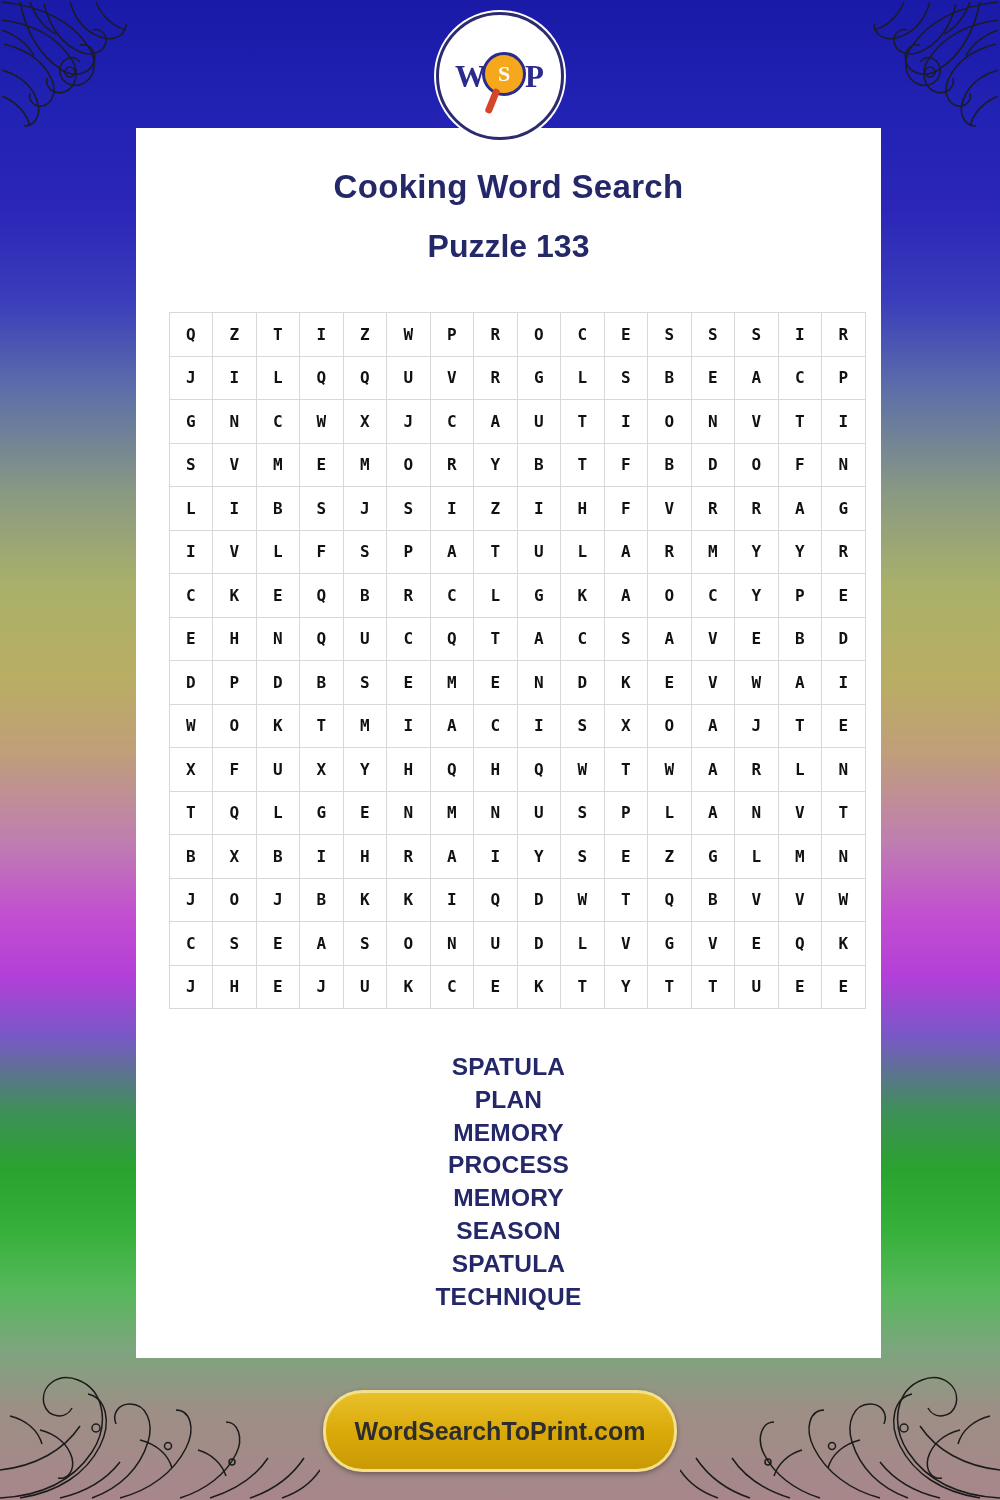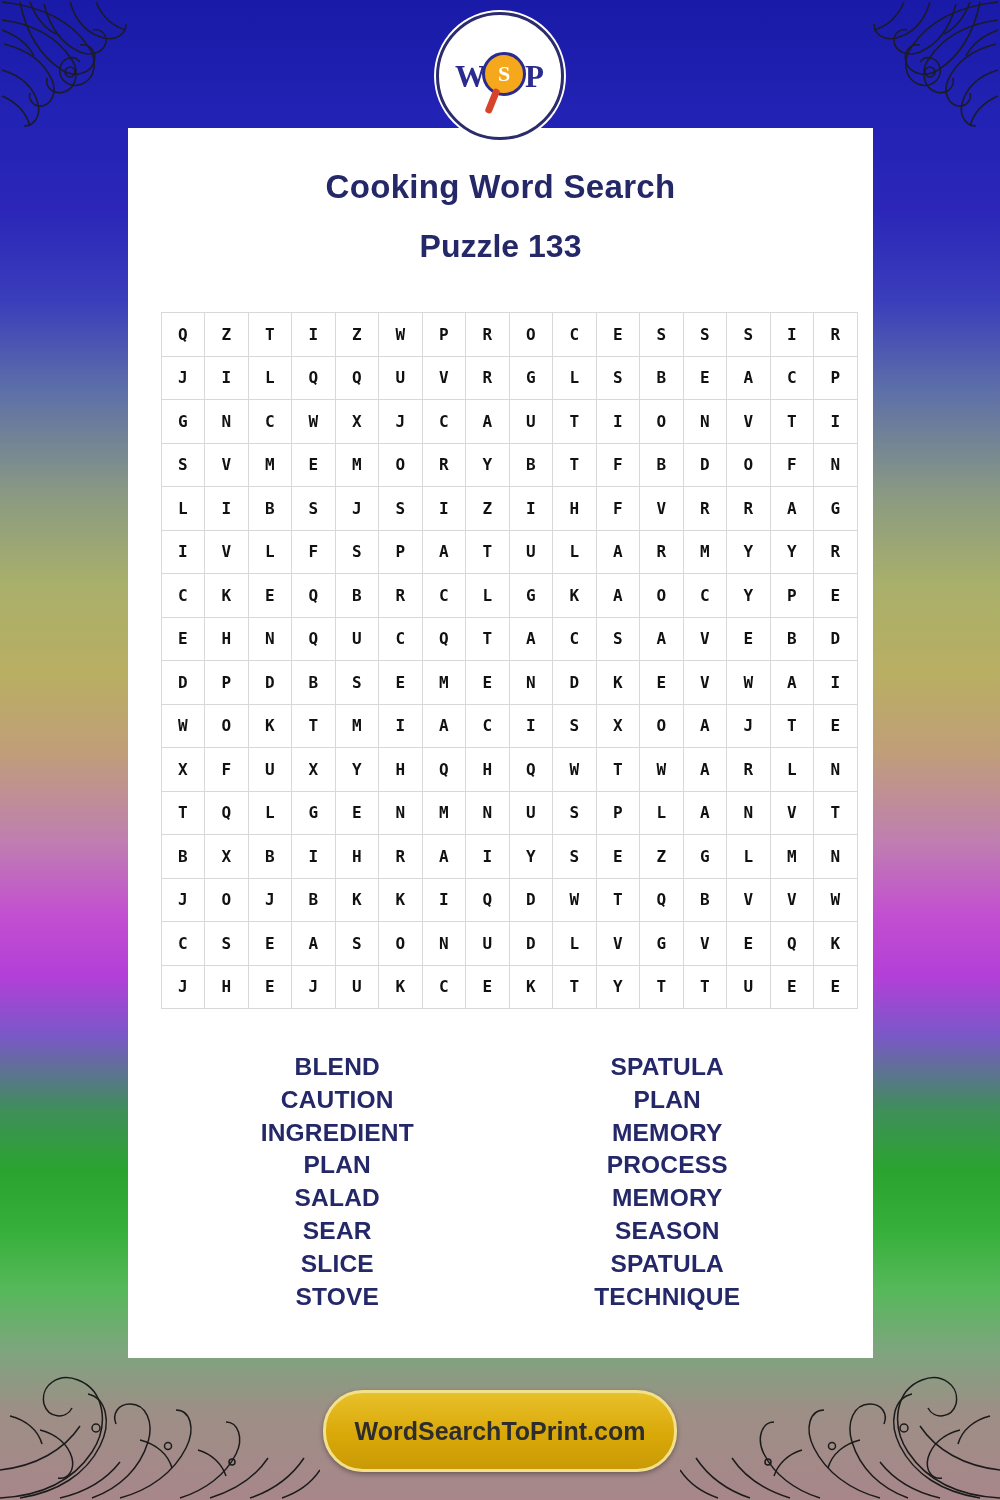--- a/index.html
+++ b/index.html
@@ -117,21 +117,21 @@
     width: 7px;
     height: 26px;
     background: #d6452a;
     border-radius: 3px;
     transform: rotate(22deg);
   }
 
   
   #sheet {
     position: absolute;
-    left: 128px;
+    left: 136px;
     top: 128px;
     width: 745px;
     height: 1230px;
     background: #ffffff;
     z-index: 3;
   }
 
   #title {
     text-align: center;
     font-size: 33px;
@@ -597,30 +597,20 @@
               <td>T</td>
               <td>U</td>
               <td>E</td>
               <td>E</td>
             </tr>
           </tbody>
       </table>
     </div>
 
     <div id="wordlist">
-      <div class="word-col" id="word-col-left">
-          <div class="word">BLEND</div>
-          <div class="word">CAUTION</div>
-          <div class="word">INGREDIENT</div>
-          <div class="word">PLAN</div>
-          <div class="word">SALAD</div>
-          <div class="word">SEAR</div>
-          <div class="word">SLICE</div>
-          <div class="word">STOVE</div>
-        </div>
       <div class="word-col" id="word-col-right">
           <div class="word">SPATULA</div>
           <div class="word">PLAN</div>
           <div class="word">MEMORY</div>
           <div class="word">PROCESS</div>
           <div class="word">MEMORY</div>
           <div class="word">SEASON</div>
           <div class="word">SPATULA</div>
           <div class="word">TECHNIQUE</div>
         </div>

